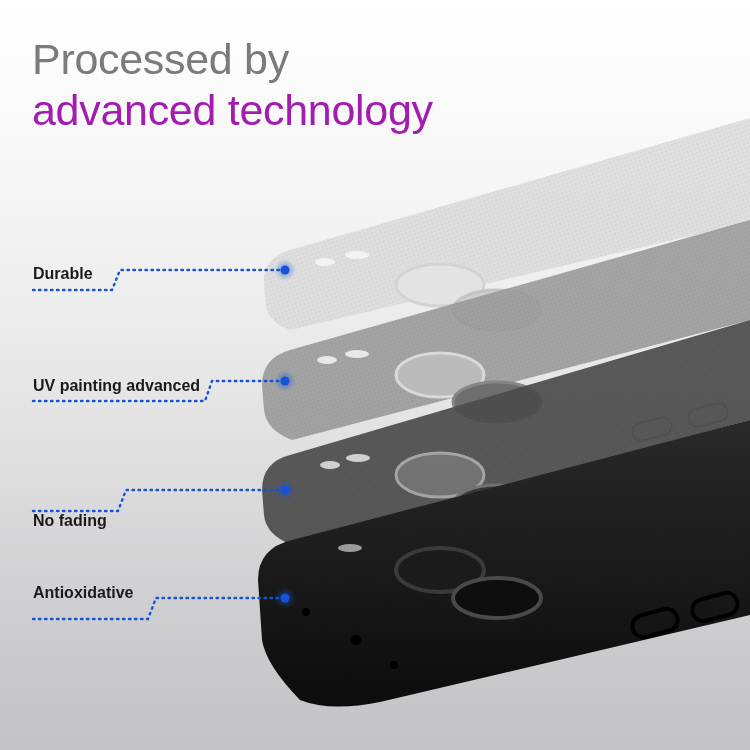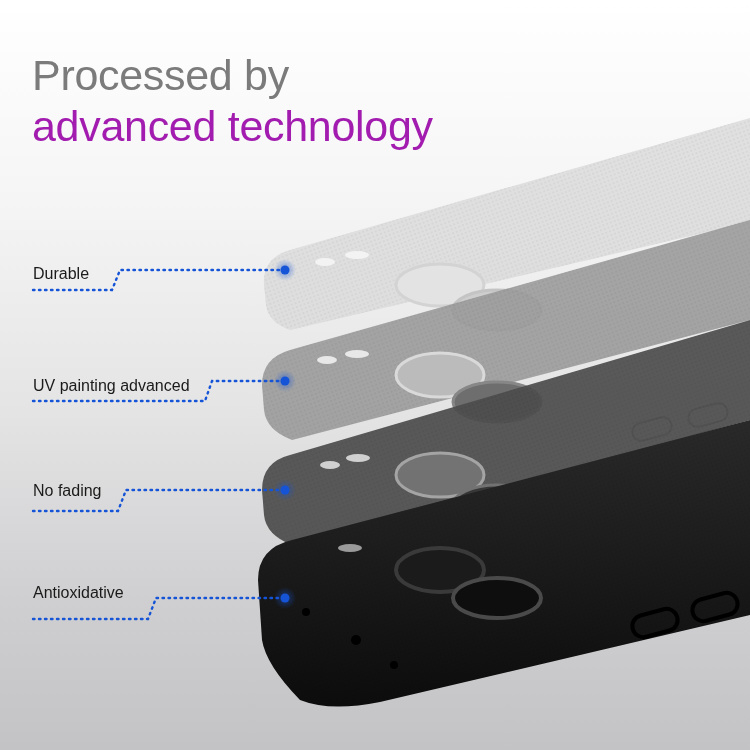--- a/index.html
+++ b/index.html
@@ -1,26 +1,26 @@
 <!DOCTYPE html>
 <html><head>
   <meta charset="utf-8">
   <style>
     html, body { margin: 0; padding: 0; }
     body {
       width: 750px; height: 750px; overflow: hidden; position: relative;
       font-family: "Liberation Sans", sans-serif;
       background: linear-gradient(180deg, #ffffff 0%, #f6f6f6 25%, #e4e4e5 55%, #cfcfd1 80%, #c3c3c5 100%);
     }
-    .headline { position: absolute; left: 32px; top: 54px; line-height: 1; }
+    .headline { position: absolute; left: 32px; top: 38px; line-height: 1; }
     .headline .l1 { font-size: 43px; color: #7b7b7b; letter-spacing: -0.3px; display: block; }
     .headline .l2 { font-size: 43px; color: #a21caf; letter-spacing: -0.3px; display: block; margin-top: 8px; }
     svg.scene { position: absolute; left: 0; top: 0; }
     .callout-label {
-      position: absolute; left: 33px; font-size: 16px; color: #1a1a1a; white-space: nowrap;
+      position: absolute; left: 33px; font-size: 16px; color: #1a1a1a; white-space: nowrap; font-weight: bold;
     }
   </style>
 </head>
 <body>
 
 <div class="headline">
   <span class="l1">Processed by</span>
   <span class="l2">advanced technology</span>
 </div>
 
@@ -98,14 +98,14 @@
     <circle cx="285" cy="381" r="4.5" fill="#1554d6"></circle>
     <circle cx="285" cy="490" r="11" fill="url(#glow)"></circle>
     <circle cx="285" cy="490" r="4.5" fill="#1554d6"></circle>
     <circle cx="285" cy="598" r="11" fill="url(#glow)"></circle>
     <circle cx="285" cy="598" r="4.5" fill="#1554d6"></circle>
   </g>
 </svg>
 
 <span class="callout-label" style="top:265px">Durable</span>
 <span class="callout-label" style="top:377px">UV painting advanced</span>
-<span class="callout-label" style="top:482px">No fading</span>
+<span class="callout-label" style="top:512px">No fading</span>
 <span class="callout-label" style="top:584px">Antioxidative</span>
 
 </body></html>

